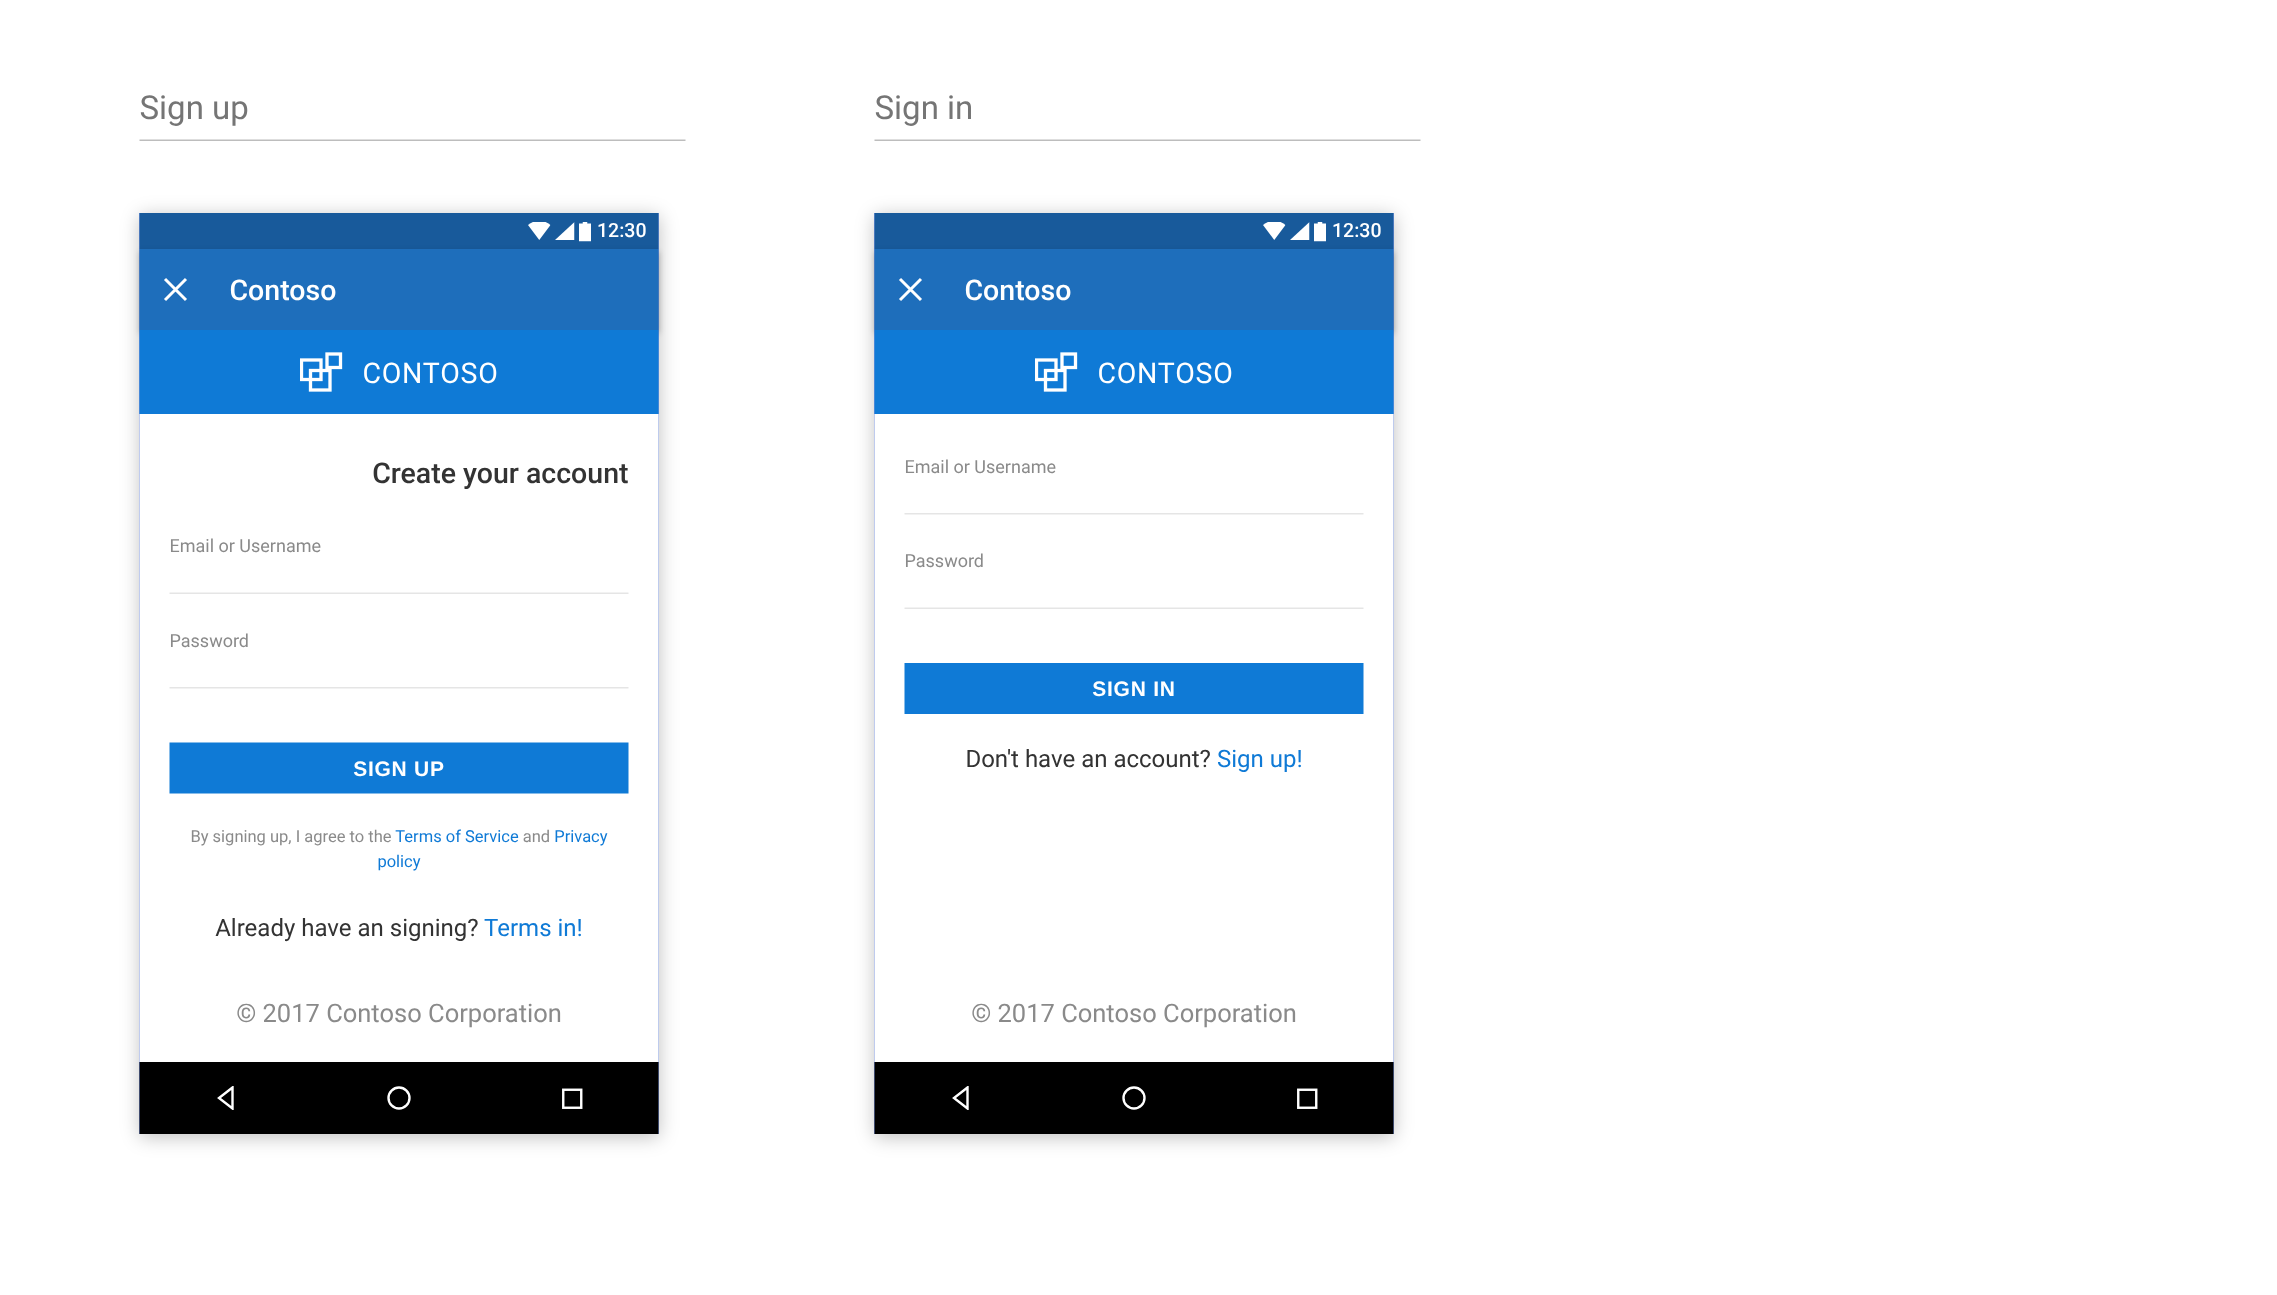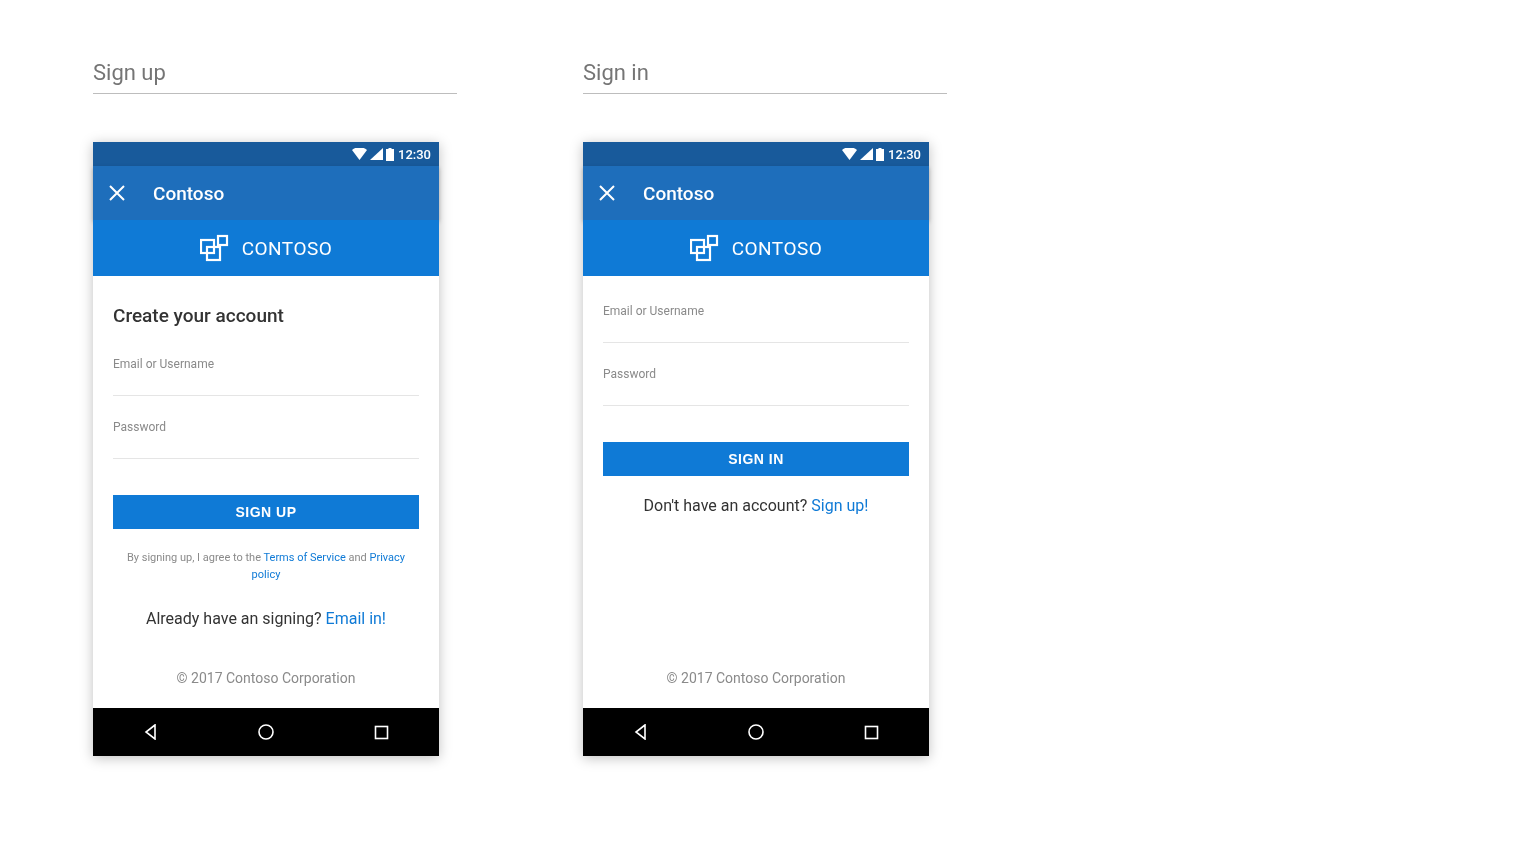--- a/index.html
+++ b/index.html
@@ -75,21 +75,21 @@
       letter-spacing: 0.5px;
     }
     .content {
       padding: 28px 20px 0 20px;
       background: #fff;
       min-height: 432px;
       display: flex;
       flex-direction: column;
     }
     .page-title {
-      text-align: left;
+      text-align: right;
       font-size: 19px;
       font-weight: 500;
       color: #333;
       margin-bottom: 30px;
     }
     .field-label {
       font-size: 12px;
       color: #8a8a8a;
       margin-bottom: 24px;
     }
@@ -119,21 +119,21 @@
       margin-bottom: 26px;
     }
     .legal a, .link { color: #0f7ad6; text-decoration: none; cursor: pointer; }
     .account-prompt {
       text-align: center;
       font-size: 16px;
       color: #333;
     }
     .copyright {
       text-align: center;
-      font-size: 14px;
+      font-size: 17px;
       color: #8a8a8a;
       margin-top: auto;
       padding: 22px 0;
     }
     .nav-bar {
       height: 48px;
       background: #000;
       display: flex;
       align-items: center;
       justify-content: space-around;
@@ -187,21 +187,21 @@
         <div class="page-title">Create your account</div>
         <div class="field-label">Email or Username</div>
         <div class="input-line"></div>
         <div class="field-label">Password</div>
         <div class="input-line"></div>
         <button class="primary-button">SIGN UP</button>
         <div class="legal">
           <span>By signing up, I agree to the </span><a class="link">Terms of Service</a><span> and </span><a class="link">Privacy policy</a>
         </div>
         <div class="account-prompt">
-          <span>Already have an signing? </span><a class="link">Email in!</a>
+          <span>Already have an signing? </span><a class="link">Terms in!</a>
         </div>
         <div class="copyright">© 2017 Contoso Corporation</div>
       </div>
 
       <div class="nav-bar">
         <span class="nav-btn">
             <svg width="16" height="16" viewBox="0 0 16 16">
               <path d="M12 1 L3 8 L12 15 Z" fill="none" stroke="#fff" stroke-width="1.6"></path>
             </svg>
           </span>

